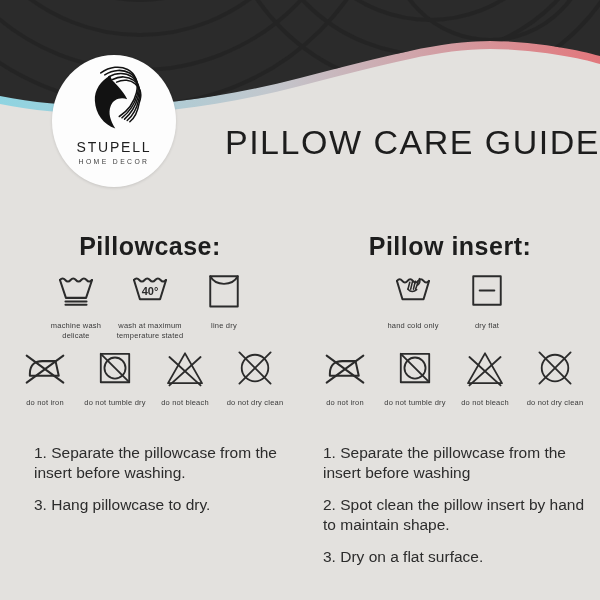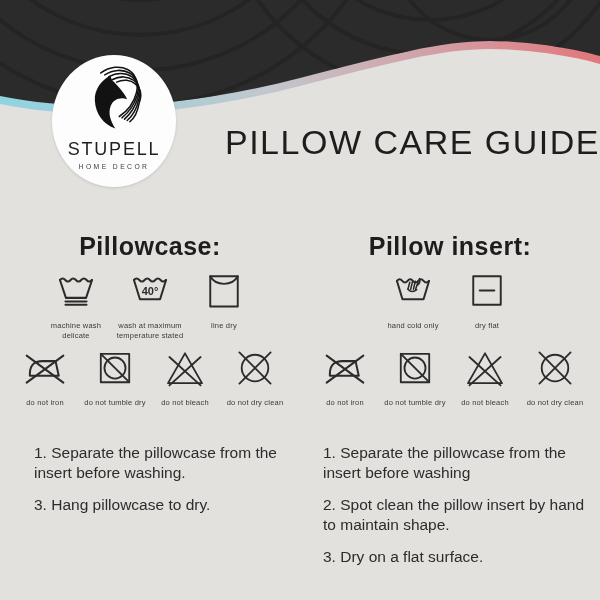--- a/index.html
+++ b/index.html
@@ -14,21 +14,21 @@
   .wave { position:absolute; top:0; left:0; width:600px; height:160px; display:block; }
 
   
   .logo-badge {
     position:absolute; left:52px; top:55px; width:124px; height:132px;
     background:#fdfdfd; border-radius:50%;
     display:flex; flex-direction:column; align-items:center; justify-content:flex-start;
     box-shadow:0 1px 3px rgba(0,0,0,.12);
   }
   .logo-badge svg { margin-top:7px; display:block; }
-  .brand-name { font-size:18px; letter-spacing:1.8px; font-weight:500; color:#1e1e1e; margin-top:1px; }
+  .brand-name { font-size:14px; letter-spacing:1.8px; font-weight:500; color:#1e1e1e; margin-top:1px; }
   .brand-sub  { font-size:6.8px;  letter-spacing:2.4px; color:#3c3c3c; margin-top:3px; }
 
   .page-title {
     position:absolute; left:225px; top:123px; width:330px;
     text-align:center; font-size:34px; font-weight:400;
     letter-spacing:1.5px; color:#1d1d1d; white-space:nowrap;
   }
 
   .columns { position:absolute; top:232px; left:0; width:600px; display:flex; }
   .col { width:300px; display:flex; flex-direction:column; align-items:center; }

